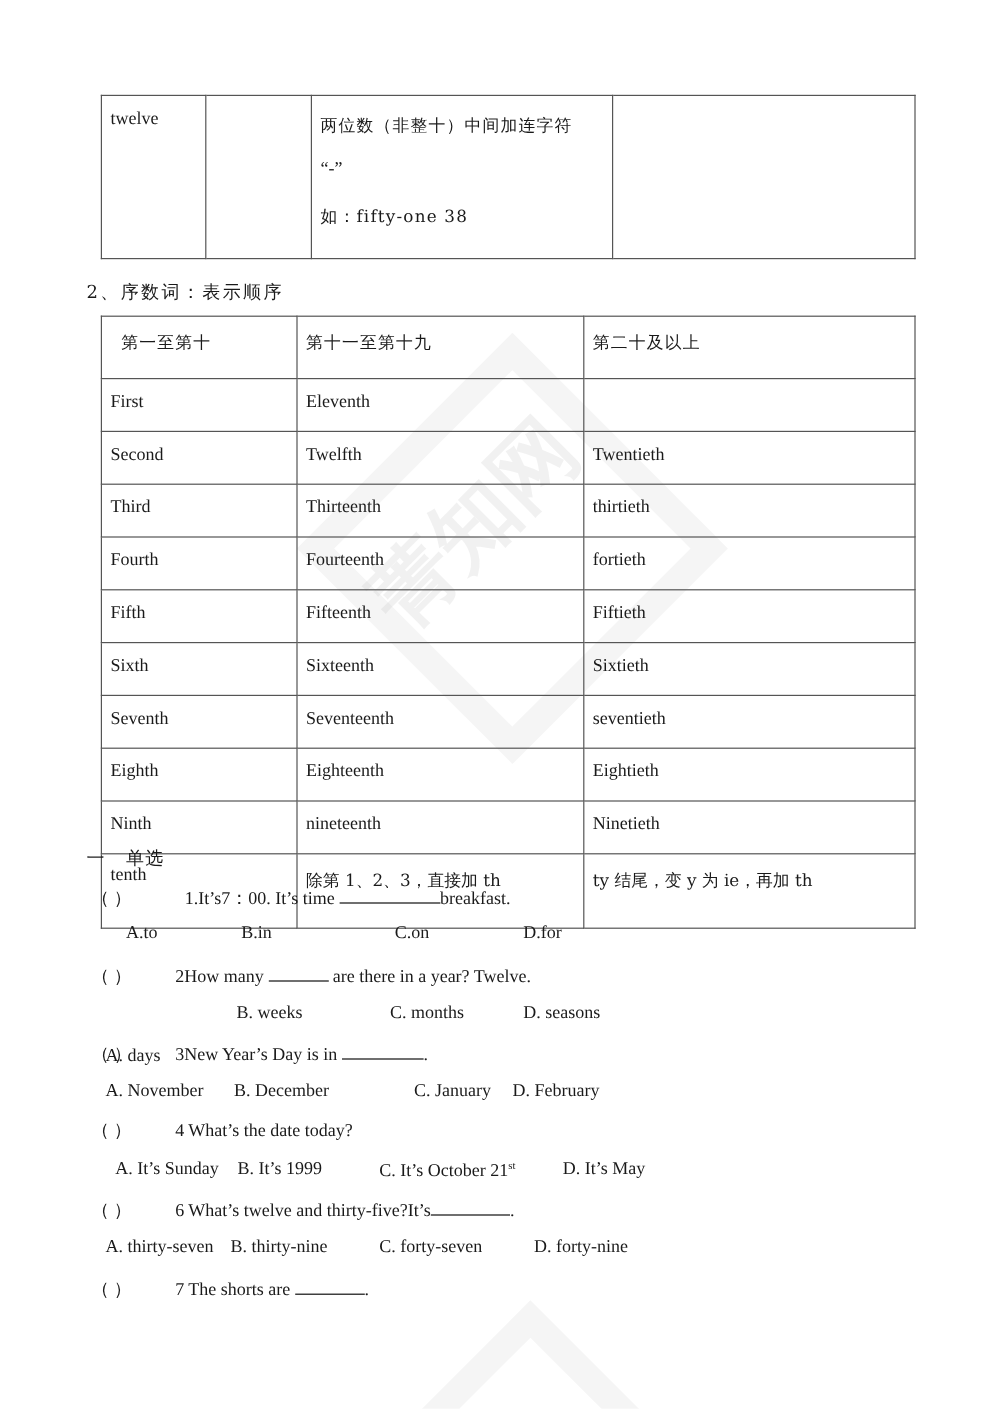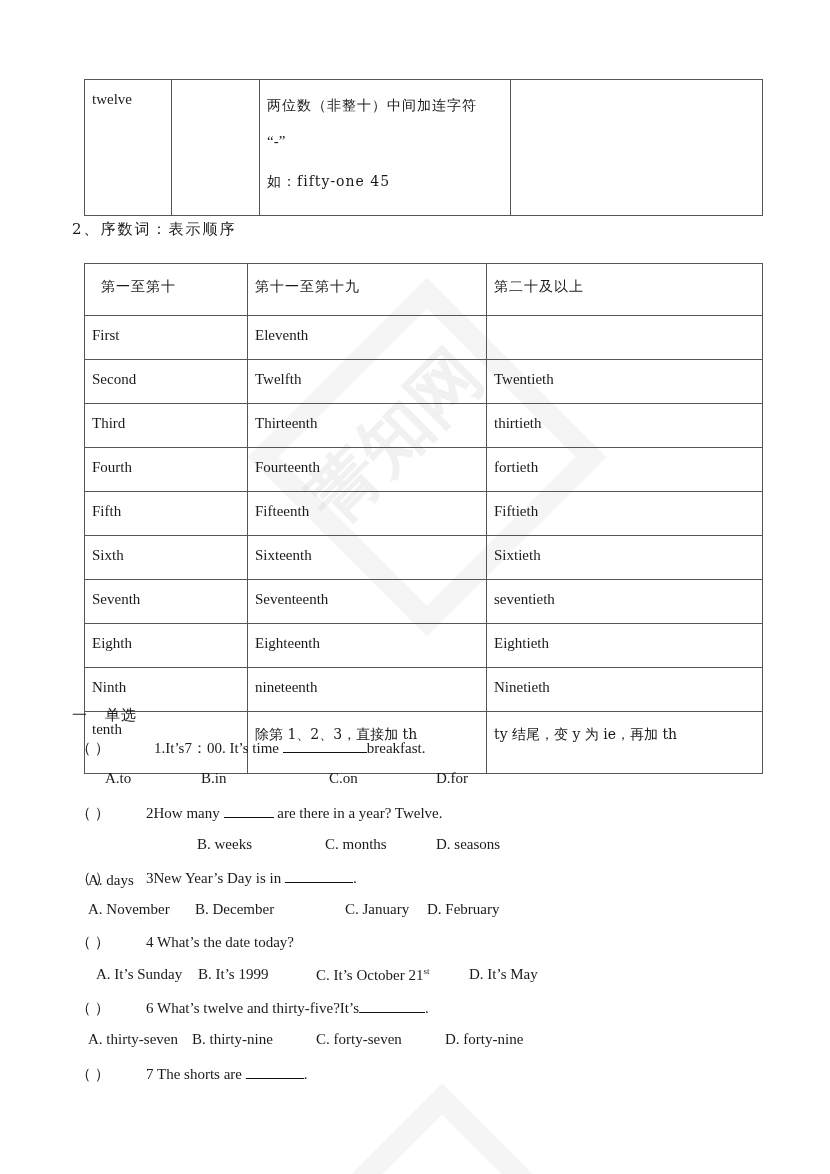--- a/index.html
+++ b/index.html
@@ -38,28 +38,28 @@
       <col style="width:251px">
       <col style="width:252px">
     </colgroup>
   <tbody>
       <tr>
     <td>twelve</td>
     <td></td>
     <td style="padding-top:16px;">
       <div class="cn" style="margin-bottom:18px;">两位数（非整十）中间加连字符</div>
       <div style="margin-bottom:22px;">“-”</div>
-      <div class="cn">如：fifty-one 45</div>
+      <div class="cn">如：fifty-one 38</div>
     </td>
     <td></td>
   </tr>
 </tbody>
   </table>
 
-<div class="line cn" style="left:72px; top:220px; letter-spacing:2px;">2、序数词：表示顺序</div>
+<div class="line cn" style="left:72px; top:234px; letter-spacing:2px;">2、序数词：表示顺序</div>
 
 <table id="t2">
   <colgroup>
       <col style="width:163px">
       <col style="width:239px">
       <col style="width:276px">
     </colgroup>
   <tbody>
       <tr class="hdr">
     <td class="cn">第一至第十</td>

